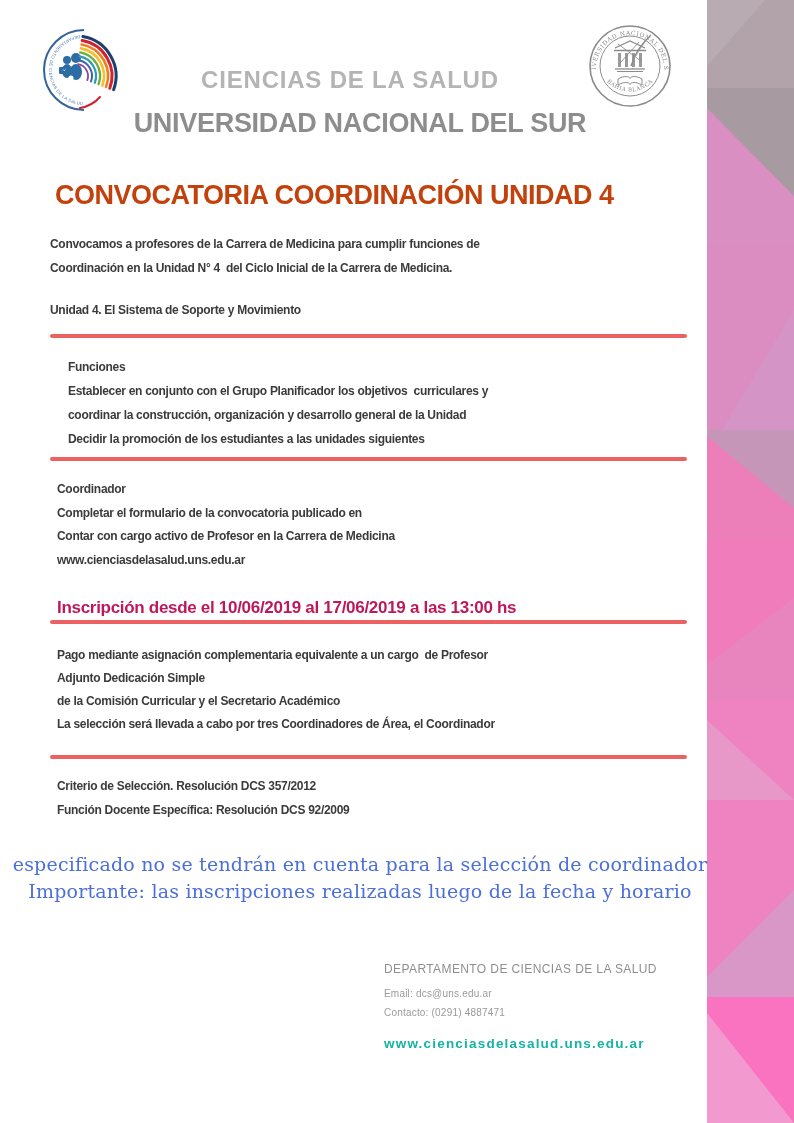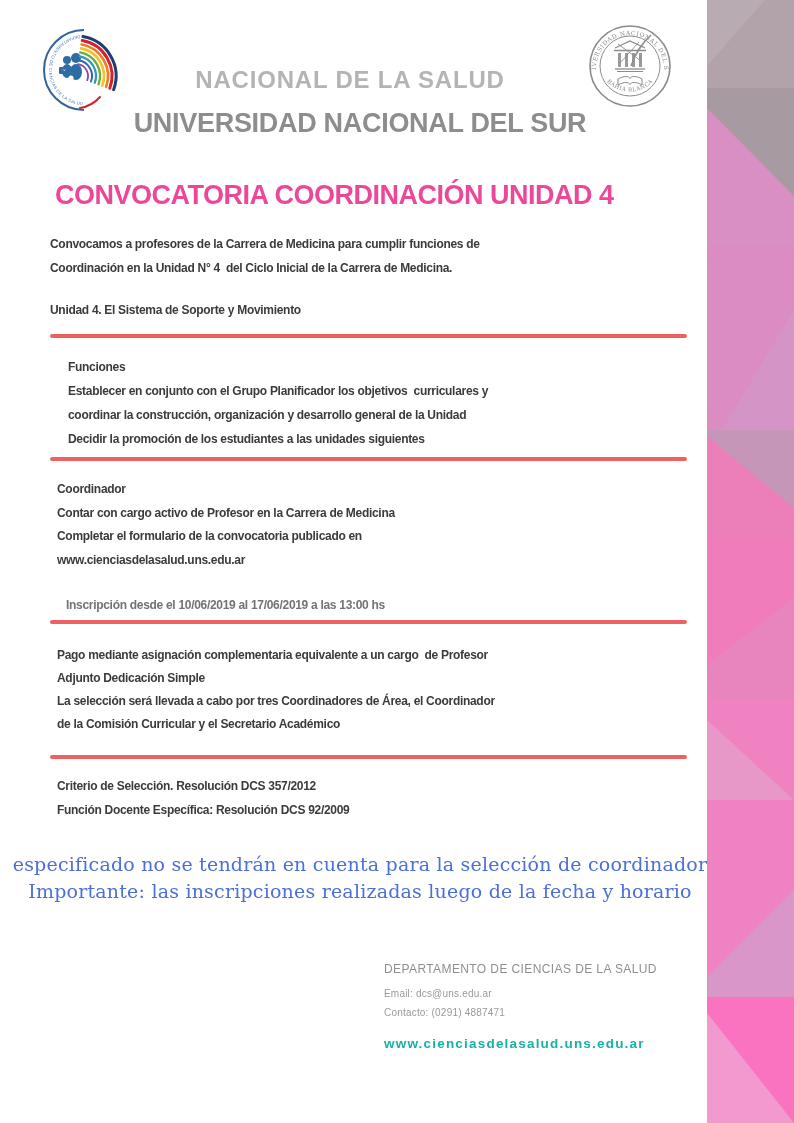--- a/index.html
+++ b/index.html
@@ -10,34 +10,34 @@
   .band { position:absolute; left:707px; top:0; width:87px; height:1123px; }
   .logo { position:absolute; left:40px; top:18px; }
   .seal { position:absolute; left:585px; top:23px; }
 
   .hdr1 { position:absolute; left:20px; top:66px; width:660px; text-align:center;
           font-size:24px; font-weight:700; color:#b4b4b4; letter-spacing:0.8px; white-space:pre; }
   .hdr2 { position:absolute; left:20px; top:108px; width:680px; text-align:center;
           font-size:27px; font-weight:700; color:#8d8d8d; letter-spacing:-0.3px; white-space:pre; }
 
   .title { position:absolute; left:55px; top:180px; font-size:27px; font-weight:700;
-           color:#ec4899; letter-spacing:-0.5px; white-space:pre; }
+           color:#c2410c; letter-spacing:-0.5px; white-space:pre; }
 
   .body-line { font-size:12px; font-weight:700; color:#3b3b3b; letter-spacing:-0.3px;
                white-space:pre; }
   .blk { position:absolute; }
   .lh24 .body-line { line-height:24px; }
   .lh235 .body-line { line-height:23.5px; }
   .lh23 .body-line { line-height:23px; }
 
   .rule { position:absolute; left:50px; width:637px; height:4px; background:#ec6262;
           border-radius:2px; }
 
-  .inscripcion { position:absolute; left:57px; top:598px; font-size:12px; font-weight:700;
-                 color:#737373; letter-spacing:-0.3px; white-space:pre;margin-left:9px; }
+  .inscripcion { position:absolute; left:57px; top:598px; font-size:17px; font-weight:700;
+                 color:#be185d; letter-spacing:-0.3px; white-space:pre; }
 
   .importante { position:absolute; left:0; top:851px; width:720px; text-align:center;
                 font-family:"DejaVu Serif", serif; font-size:19px; color:#4c6fd8;
                 line-height:27px; letter-spacing:0.2px; }
 
   .footer { position:absolute; left:384px; top:962px; width:320px; }
   .f-dept { font-size:12px; color:#8f8f8f; letter-spacing:0.4px; margin-bottom:8px; white-space:pre; }
   .f-line { font-size:10px; color:#9a9a9a; letter-spacing:0.2px; line-height:19px; white-space:pre; }
   .f-web  { margin-top:14px; font-size:13.5px; font-weight:700; color:#15b2a5;
             letter-spacing:1.2px; white-space:pre; cursor:pointer; }
@@ -114,21 +114,21 @@
       <line x1="30" y1="46" x2="60" y2="46" stroke-width="1.3"></line>
       <line x1="32" y1="48.5" x2="58" y2="48.5" stroke-width="1"></line>
       <line x1="33" y1="21" x2="56" y2="38" stroke-width="0.9"></line>
       <line x1="54" y1="19" x2="35" y2="40" stroke-width="0.9"></line>
       <path d="M 66,12 C 57,20 50,30 46,43" stroke-width="1.4"></path>
       <path d="M 63,15 C 58,21 54,27 51,33" stroke-width="0.7"></path>
       <path d="M 33,56 C 39,52.5 44,53 45,55.5 C 46,53 51,52.5 57,56 L 57,62 C 51,58.5 46,59 45,61.5 C 44,59 39,58.5 33,62 Z" stroke-width="1"></path>
     </g>
   </svg>
 
-  <div class="hdr1">NACIONAL DE LA SALUD</div>
+  <div class="hdr1">CIENCIAS DE LA SALUD</div>
   <div class="hdr2">UNIVERSIDAD NACIONAL DEL SUR</div>
 
   <div class="title">CONVOCATORIA COORDINACIÓN UNIDAD 4</div>
 
   <div class="blk lh24" style="left:50px; top:232px;">
     <div class="body-line">Convocamos a profesores de la Carrera de Medicina para cumplir funciones de</div>
     <div class="body-line">Coordinación en la Unidad N° 4  del Ciclo Inicial de la Carrera de Medicina.</div>
   </div>
 
   <div class="blk" style="left:50px; top:303px;text-align:right;">
@@ -141,34 +141,34 @@
     <div class="body-line">Funciones</div>
     <div class="body-line">Establecer en conjunto con el Grupo Planificador los objetivos  curriculares y</div>
     <div class="body-line">coordinar la construcción, organización y desarrollo general de la Unidad</div>
     <div class="body-line">Decidir la promoción de los estudiantes a las unidades siguientes</div>
   </div>
 
   <div class="rule" style="top:457px;"></div>
 
   <div class="blk lh235" style="left:57px; top:478px;">
     <div class="body-line">Coordinador</div>
+    <div class="body-line">Completar el formulario de la convocatoria publicado en</div>
     <div class="body-line">Contar con cargo activo de Profesor en la Carrera de Medicina</div>
-    <div class="body-line">Completar el formulario de la convocatoria publicado en</div>
     <div class="body-line">www.cienciasdelasalud.uns.edu.ar</div>
   </div>
 
   <div class="inscripcion">Inscripción desde el 10/06/2019 al 17/06/2019 a las 13:00 hs</div>
 
   <div class="rule" style="top:620px;"></div>
 
   <div class="blk lh23" style="left:57px; top:644px;">
     <div class="body-line">Pago mediante asignación complementaria equivalente a un cargo  de Profesor</div>
     <div class="body-line">Adjunto Dedicación Simple</div>
+    <div class="body-line">de la Comisión Curricular y el Secretario Académico</div>
     <div class="body-line">La selección será llevada a cabo por tres Coordinadores de Área, el Coordinador</div>
-    <div class="body-line">de la Comisión Curricular y el Secretario Académico</div>
   </div>
 
   <div class="rule" style="top:755px;"></div>
 
   <div class="blk lh24" style="left:57px; top:774px;">
     <div class="body-line">Criterio de Selección. Resolución DCS 357/2012</div>
     <div class="body-line">Función Docente Específica: Resolución DCS 92/2009</div>
   </div>
 
   <div class="importante">

